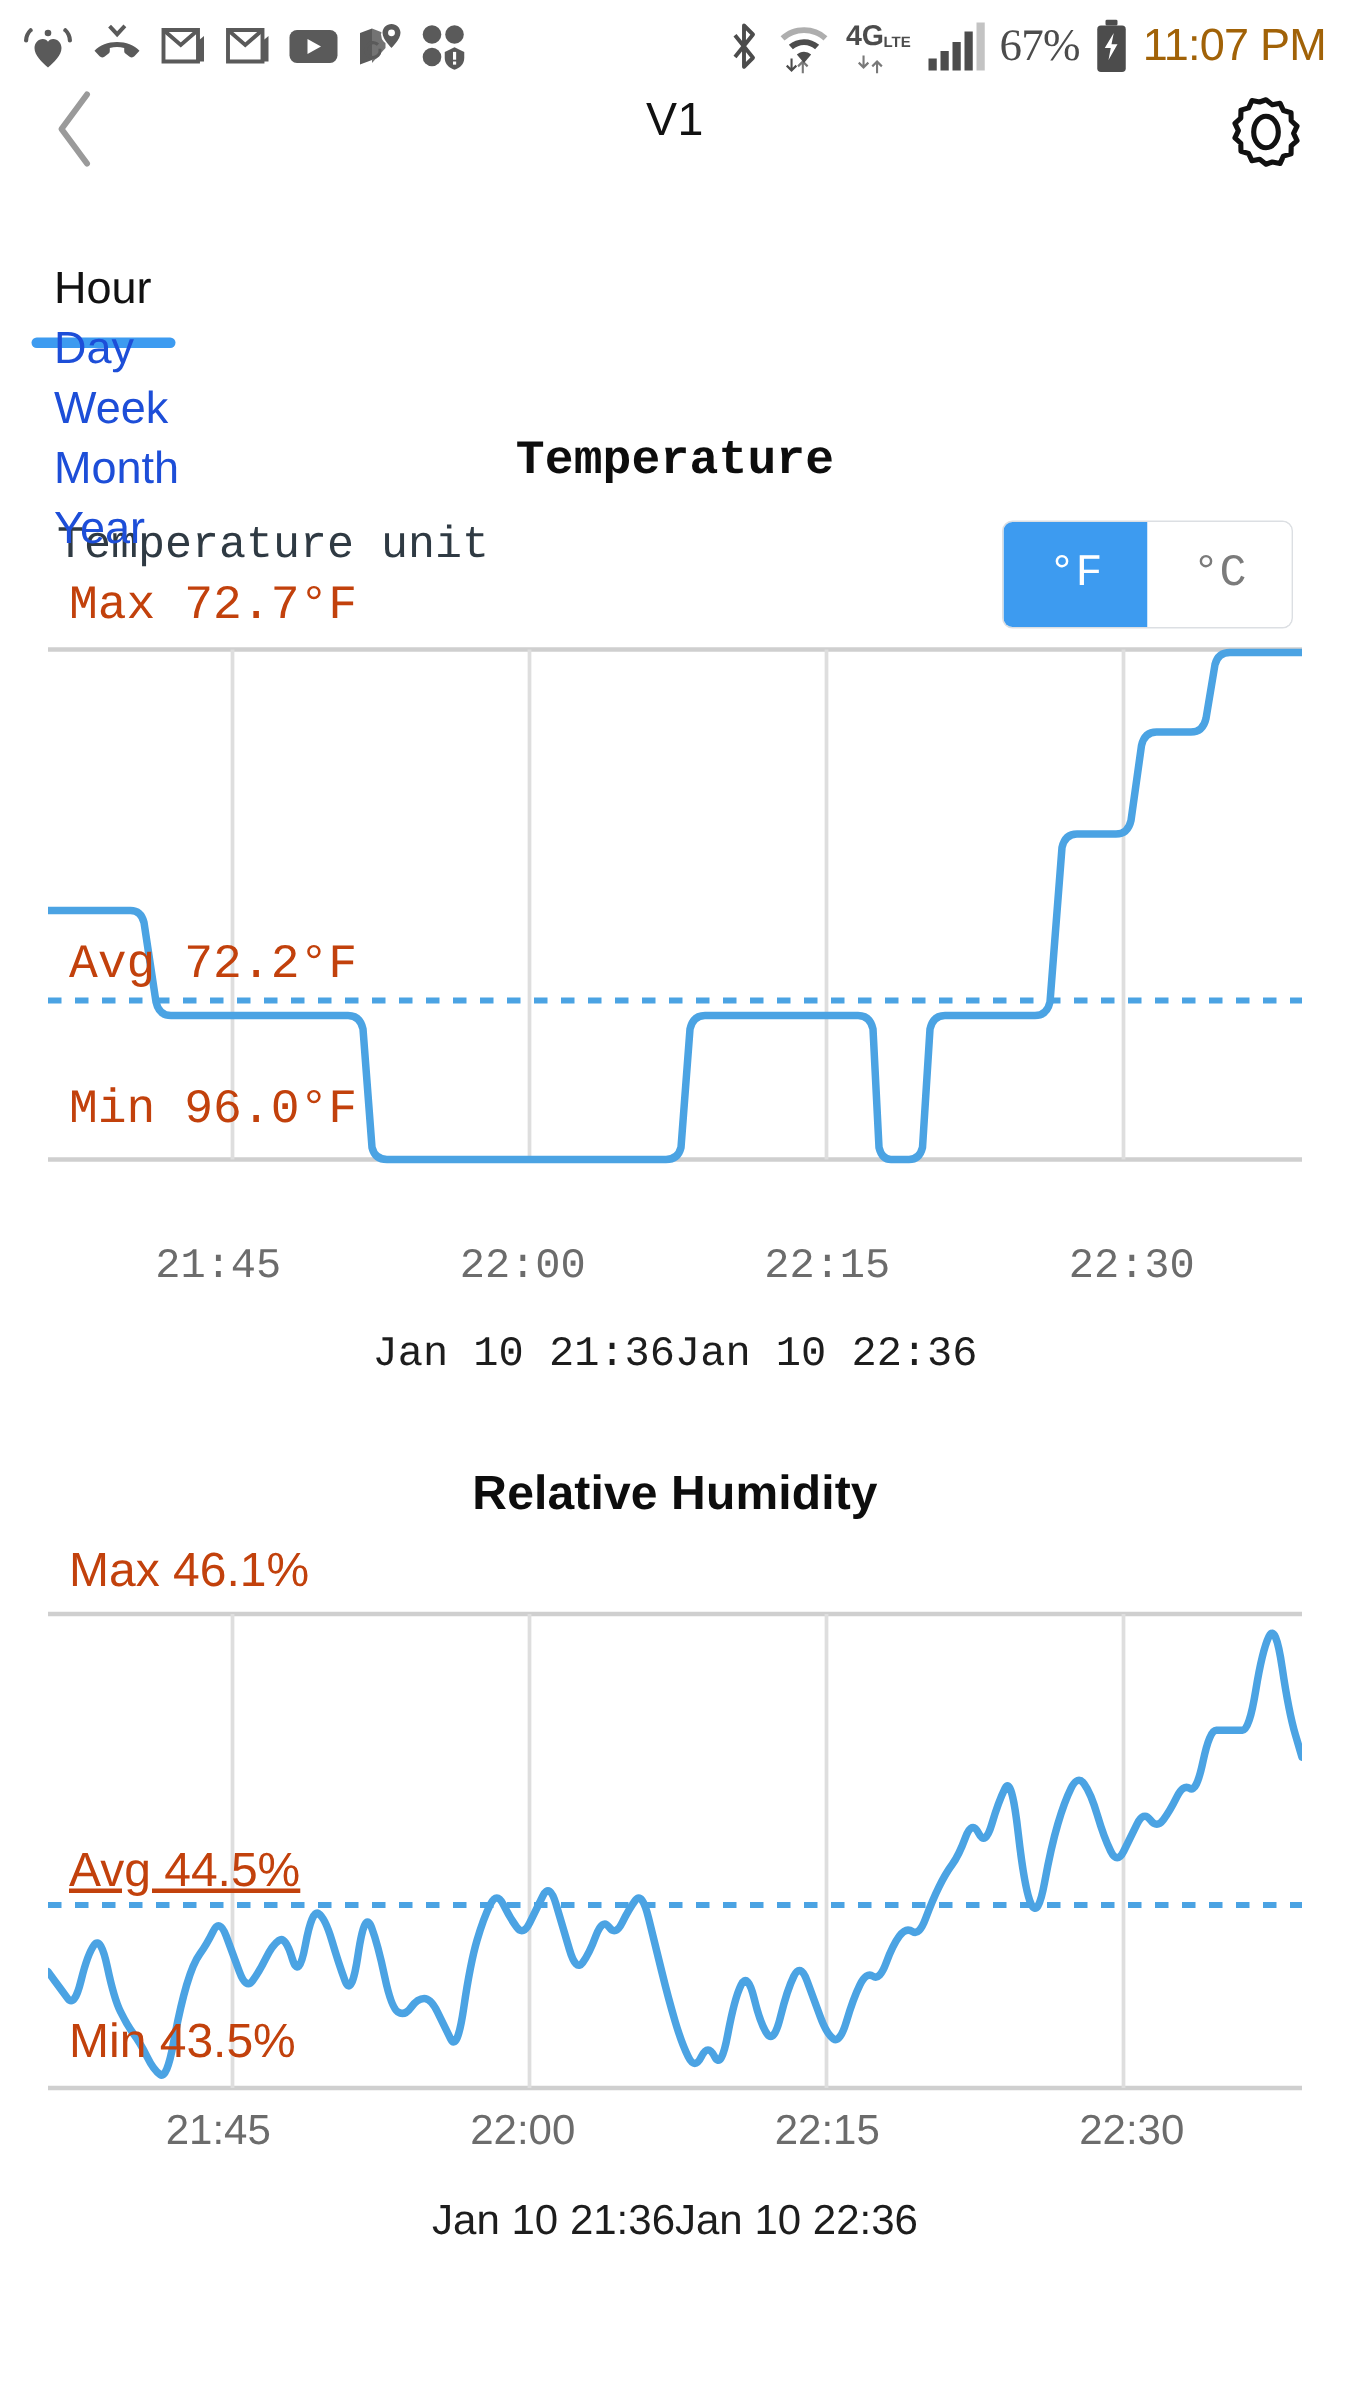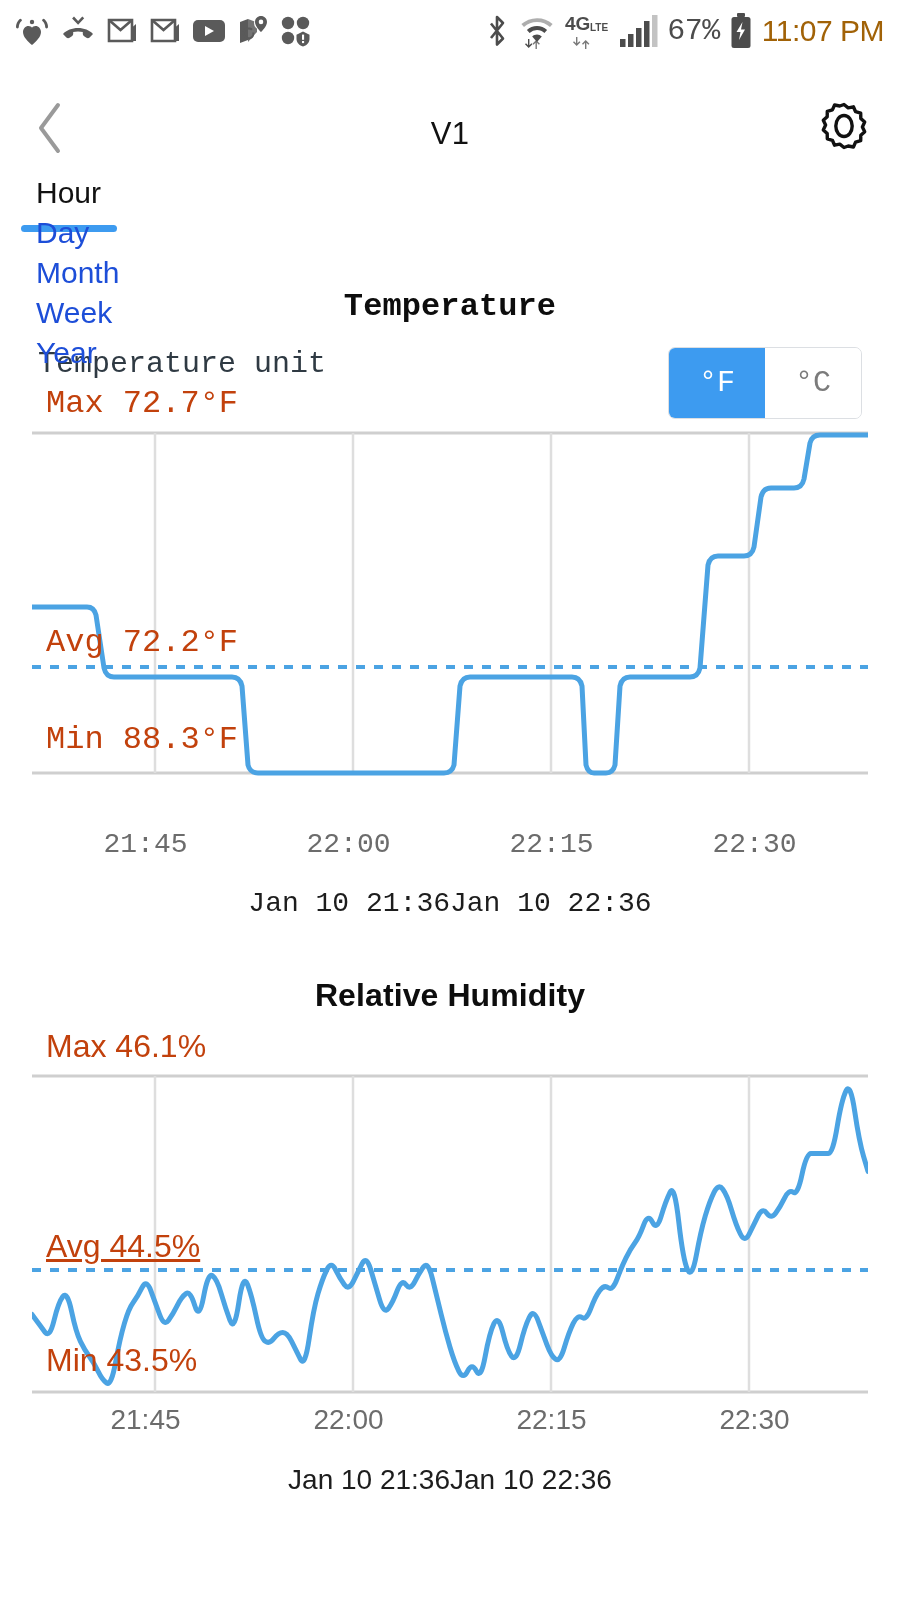--- a/index.html
+++ b/index.html
@@ -15,31 +15,31 @@
     height:62px; width:100%;
     display:flex; align-items:center;
     padding:0 16px 0 14px;
     color:#5a5a5a;
   }
   .sb-left{ display:flex; align-items:center; gap:11px; }
   .sb-right{ margin-left:auto; display:flex; align-items:center; gap:9px; }
   .sb-icon{ display:block; }
   .sb-batt-pct{
     font-size:30px; color:#4c4c4c; letter-spacing:-0.5px;
-    font-family:Liberation Mono, monospace;
+    font-family:Liberation Serif, serif;
     text-align:right;
   }
   .sb-clock{
     font-size:30px; color:#a16207; letter-spacing:-0.5px;
     font-family:"Liberation Sans", sans-serif;
   }
 
   
   .titlebar{
-    height:90px; display:flex; align-items:flex-end;
+    height:90px; display:flex; align-items:flex-start;
     padding:0 30px 0 34px; position:relative;
   }
   .back-btn{ width:48px; height:48px; display:flex; align-items:center; justify-content:flex-start; }
   .app-title{
     position:absolute; left:0; right:0; text-align:center;
     font-size:31px; color:#111; letter-spacing:0.3px;
   }
   .gear-btn{ margin-left:auto; width:52px; height:52px; display:flex; align-items:center; justify-content:center; }
 
   
@@ -214,24 +214,24 @@
 
 <div class="tabs">
   <div class="tab active">
     <span>Hour</span>
     <div class="underline"></div>
   </div>
   <div class="tab">
     <span>Day</span>
   </div>
   <div class="tab">
+    <span>Week</span>
+  </div>
+  <div class="tab">
     <span>Month</span>
-  </div>
-  <div class="tab">
-    <span>Week</span>
   </div>
   <div class="tab">
     <span>Year</span>
   </div>
 </div>
 
 <div style="margin-top:48px;font-family:Liberation Mono, monospace;">
   <div class="section-title">Temperature</div>
 
   <div class="unit-row">
@@ -254,21 +254,21 @@
         <line x1="321" y1="8" x2="321" y2="348" stroke="#dedede" stroke-width="2.5"></line>
         <line x1="519" y1="8" x2="519" y2="348" stroke="#dedede" stroke-width="2.5"></line>
         <line x1="717" y1="8" x2="717" y2="348" stroke="#dedede" stroke-width="2.5"></line>
 
         <line x1="0" y1="242" x2="836" y2="242" stroke="#4ba3e3" stroke-width="4" stroke-dasharray="9 9"></line>
 
         <path d="M0,182 L55,182 Q62,182 64,190 L72,243 Q74,252 82,252 L200,252 Q208,252 210,261 L216,340 Q218,348 226,348 L412,348 Q420,348 422,340 L428,261 Q430,252 438,252 L540,252 Q548,252 550,261 L554,340 Q556,348 562,348 L574,348 Q581,348 583,340 L588,261 Q590,252 598,252 L658,252 Q666,252 668,243 L676,140 Q678,131 686,131 L712,131 Q720,131 722,122 L729,72 Q731,63 739,63 L762,63 Q770,63 772,54 L778,18 Q780,10 788,10 L836,10" fill="none" stroke="#4ba3e3" stroke-width="5" stroke-linejoin="round" stroke-linecap="round"></path>
       </svg>
       <div class="stat" style="top:-40px;">Max 72.7°F</div>
       <div class="stat" style="top:199px;">Avg 72.2°F</div>
-      <div class="stat" style="top:296px;">Min 88.3°F</div>
+      <div class="stat" style="top:296px;">Min 96.0°F</div>
     </div>
 
     <div class="xaxis">
       <span>21:45</span>
       <span>22:00</span>
       <span>22:15</span>
       <span>22:30</span>
     </div>
     <div class="range-row">
       <span>Jan 10 21:36</span>

